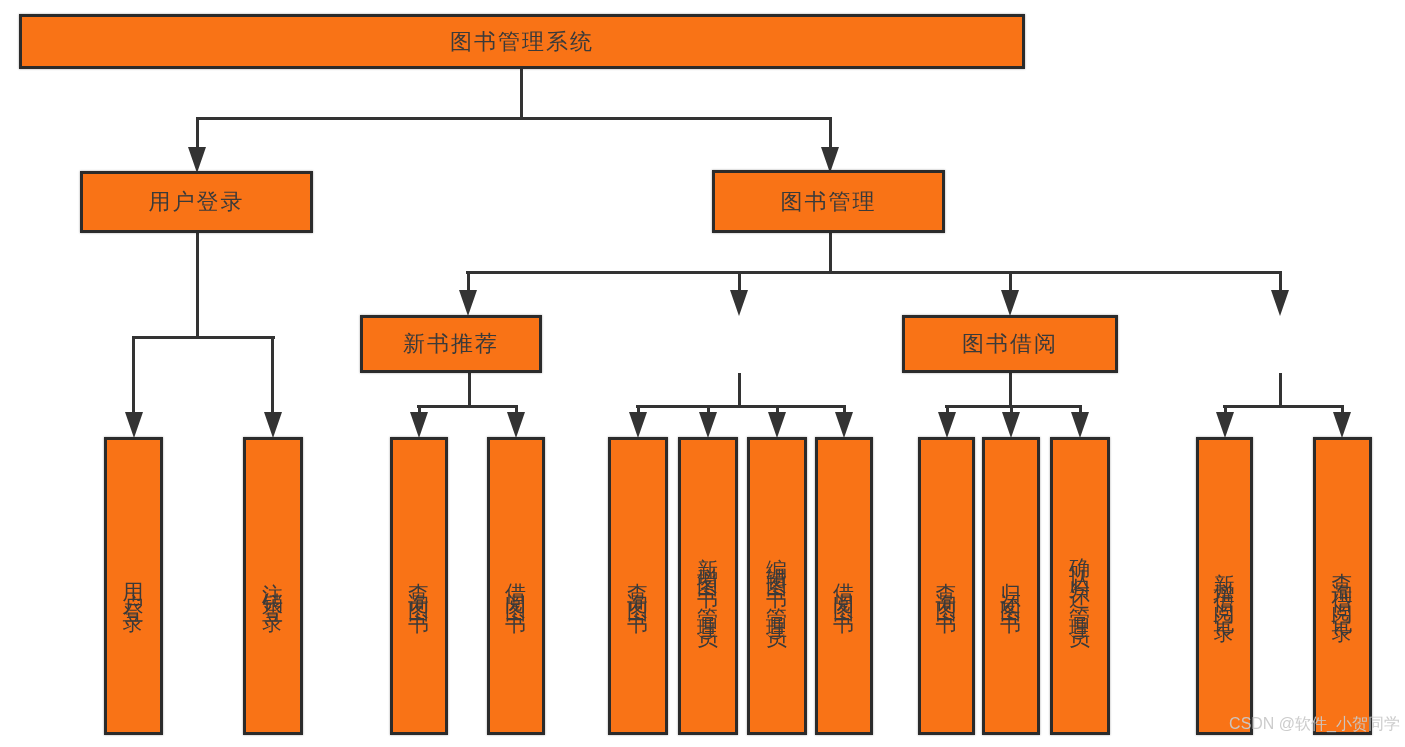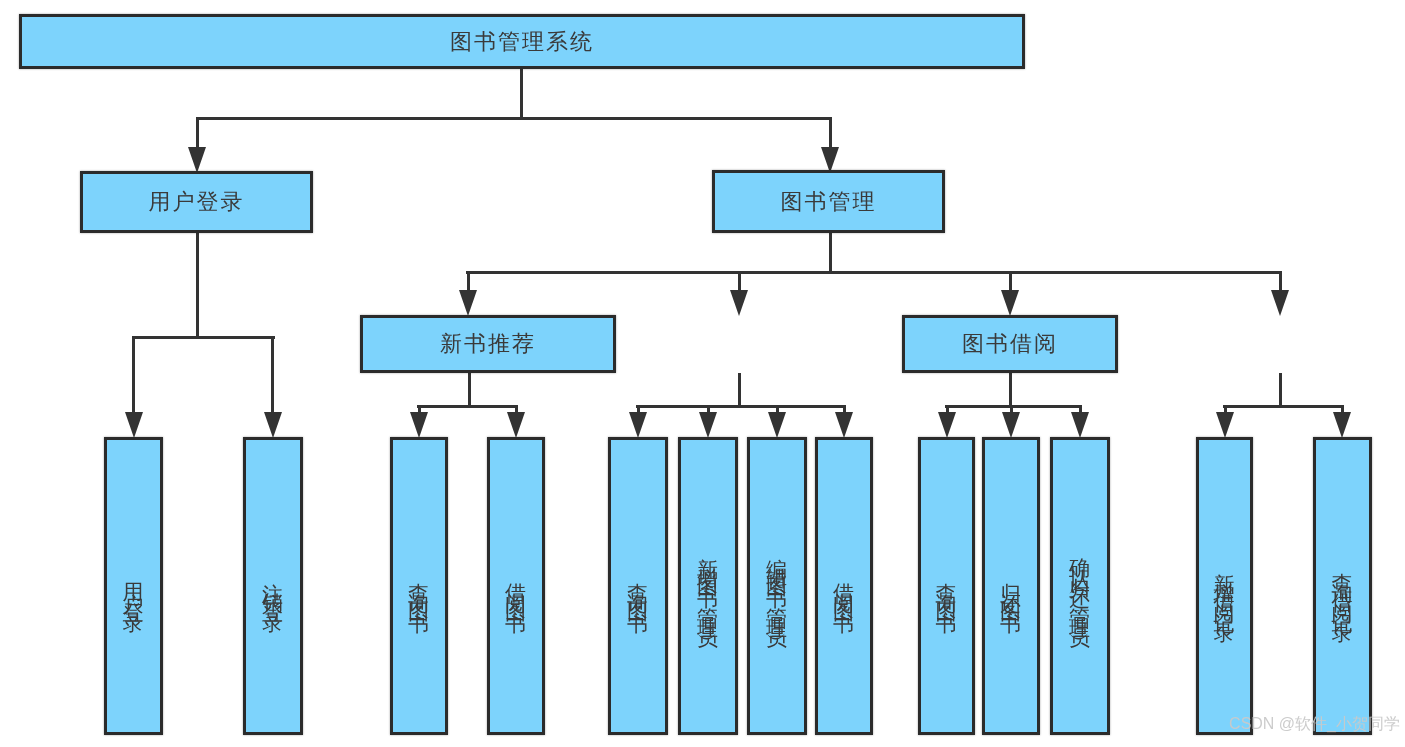--- a/index.html
+++ b/index.html
@@ -8,21 +8,21 @@
     width: 1405px;
     height: 747px;
     background: #ffffff;
     font-family: "Liberation Sans", "DejaVu Sans", sans-serif;
     overflow: hidden;
   }
   .box {
     position: absolute;
     box-sizing: border-box;
     border: 3px solid #2b2b2b;
-    background: #7dd3fc;
+    background: #f97316;
     display: flex;
     align-items: center;
     justify-content: center;
     color: #3a3a3a;
     box-shadow: 0 0 2px rgba(0,0,0,0.35);
     z-index: 2;
   }
   .hlabel {
     font-size: 22px;
     letter-spacing: 2px;
@@ -124,21 +124,21 @@
     <span class="hlabel">图书管理系统</span>
   </div>
 
   <div class="box" style="left:80px; top:171px; width:233px; height:62px;">
     <span class="hlabel">用户登录</span>
   </div>
   <div class="box" style="left:712px; top:170px; width:233px; height:63px;">
     <span class="hlabel">图书管理</span>
   </div>
 
-  <div class="box" style="left:360px; top:315px; width:256px; height:58px;align-items:center;">
+  <div class="box" style="left:360px; top:315px; width:182px; height:58px;align-items:center;">
     <span class="hlabel">新书推荐</span>
   </div>
   <div class="box" style="left:902px; top:315px; width:216px; height:58px;">
     <span class="hlabel">图书借阅</span>
   </div>
 
   <div class="box vbox" style="left:104px; top:437px; width:59px; height:298px;">
     <span>用户登录</span>
   </div>
   <div class="box vbox" style="left:243px; top:437px; width:60px; height:298px;">

